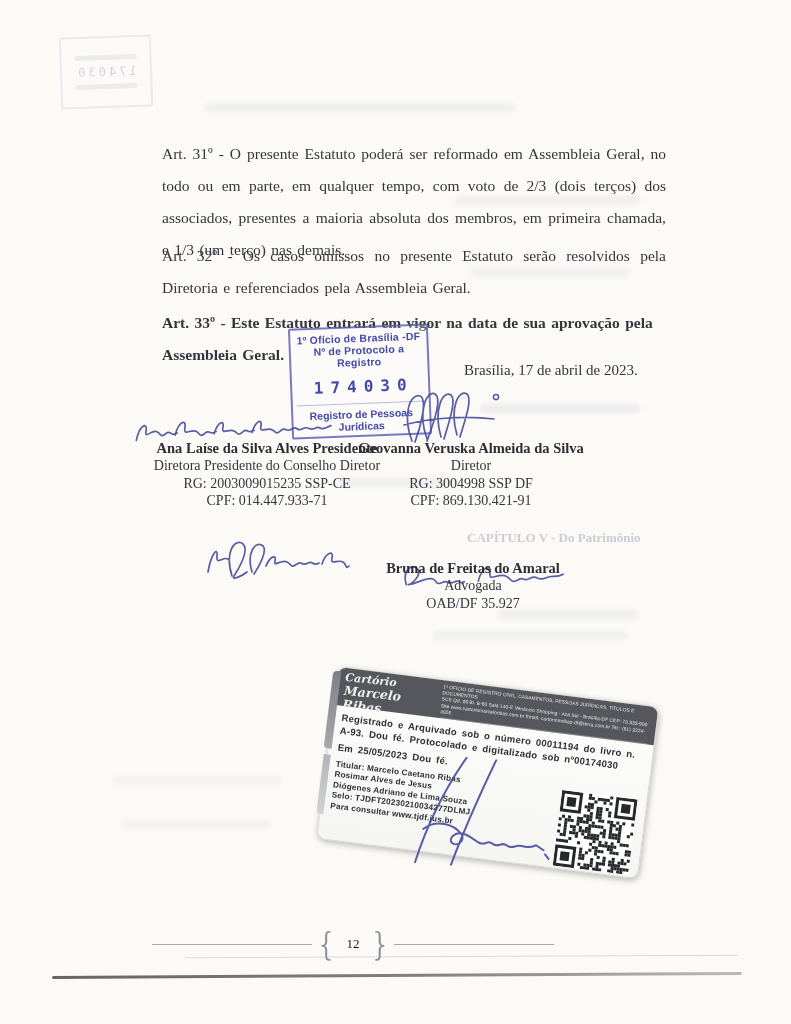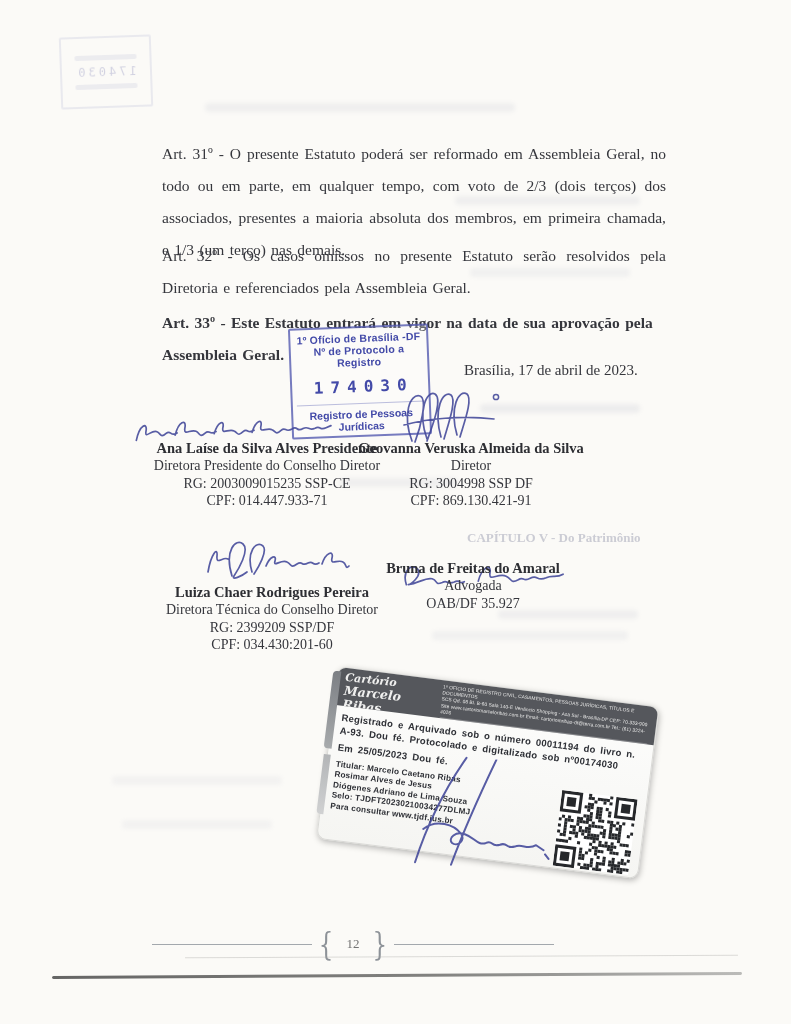--- a/index.html
+++ b/index.html
@@ -116,21 +116,21 @@
   
   .footer{
     position:absolute;left:152px;top:929px;width:402px;height:30px;
     display:flex;align-items:center;
   }
   .fline{flex:1;height:1px;background:var(--footer-line,#a3a8ad);}
   .brace{
     font-family:"DejaVu Serif",serif;font-size:23px;font-weight:400;
     color:#8d9298;transform:scaleY(1.35);padding:0 7px;line-height:1;
   }
-  .pnum{font-size:13px;color:#737373;padding:0 6px;}
+  .pnum{font-size:13px;color:#0f172a;padding:0 6px;}
   .fold-line{
     position:absolute;left:185px;top:956px;width:553px;height:1px;
     background:rgba(160,160,158,.35);transform:rotate(-.25deg);
   }
   .page-edge{
     position:absolute;left:52px;top:974px;width:690px;height:3px;border-radius:2px;
     background:linear-gradient(90deg,var(--paper-edge,#4b4b4b),#6c6c6a 55%,#b0b0ae);
     transform:rotate(-.35deg);opacity:.85;
   }
 </style>
@@ -186,26 +186,20 @@
     <div class="sig-name">Ana Laíse da Silva Alves Presidente</div>
     <div class="sig-line">Diretora Presidente do Conselho Diretor</div>
     <div class="sig-line">RG: 2003009015235 SSP-CE</div>
     <div class="sig-line">CPF: 014.447.933-71</div>
   </div>
   <div class="sigblock sb-geo">
     <div class="sig-name">Geovanna Veruska Almeida da Silva</div>
     <div class="sig-line">Diretor</div>
     <div class="sig-line">RG: 3004998 SSP DF</div>
     <div class="sig-line">CPF: 869.130.421-91</div>
-  </div>
-  <div class="sigblock sb-lui">
-    <div class="sig-name">Luiza Chaer Rodrigues Pereira</div>
-    <div class="sig-line">Diretora Técnica do Conselho Diretor</div>
-    <div class="sig-line">RG: 2399209 SSP/DF</div>
-    <div class="sig-line">CPF: 034.430:201-60</div>
   </div>
   <div class="sigblock sb-bru">
     <div class="sig-name">Bruna de Freitas do Amaral</div>
     <div class="sig-line">Advogada</div>
     <div class="sig-line">OAB/DF 35.927</div>
   </div>
 
   <div class="sticker">
     <div class="edge edge1"></div>
     <div class="edge edge2"></div>

